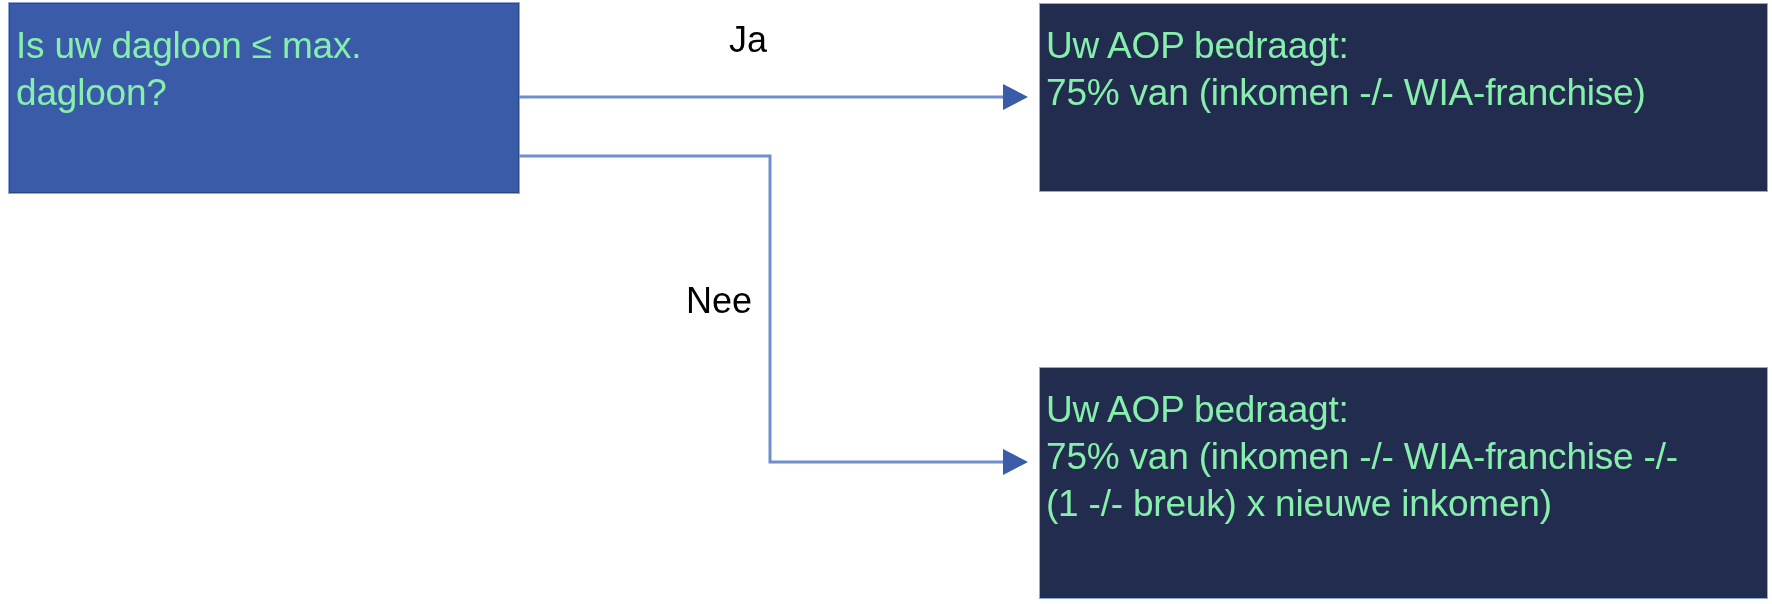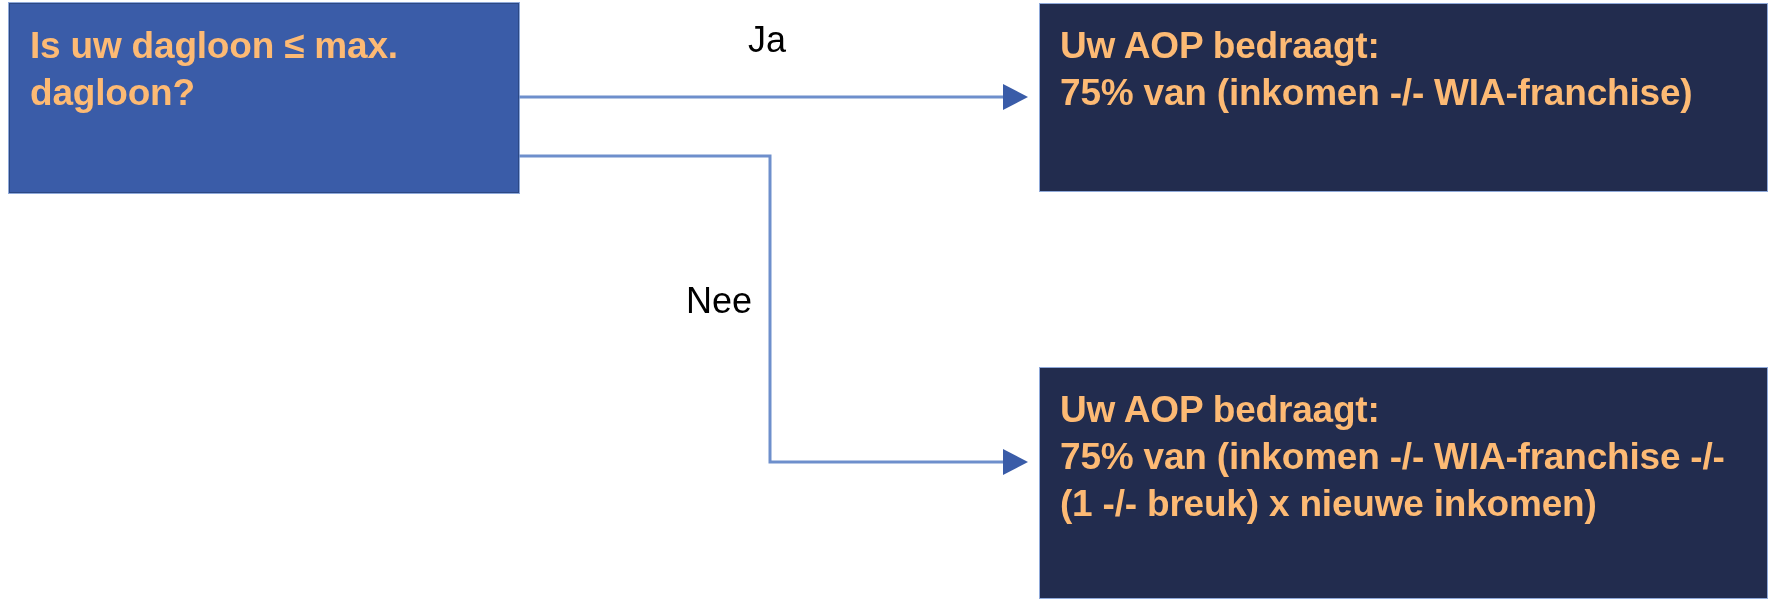--- a/index.html
+++ b/index.html
@@ -15,27 +15,26 @@
     width: 1772px;
     height: 604px;
     background: #ffffff;
     overflow: hidden;
   }
 
   
   .node {
     position: absolute;
     box-sizing: border-box;
-    color: #fdba74;
-    padding: 18px 20px 0 20px;
+    color: #86efac;
+    padding: 18px 20px 0 6px;
     line-height: 47px;
     font-size: 37px;
     white-space: pre-line;
     letter-spacing: -0.2px;
-    font-weight: bold;
   }
   .node.decision {
     left: 9px;
     top: 3px;
     width: 510px;
     height: 190px;
     background: #3A5CA8;
     border: 1px solid #2C4884;
     box-shadow: 0 0 0 1px #8FA9DA;
   }
@@ -75,21 +74,21 @@
   }
 
   
   .edge-label {
     position: absolute;
     color: #000000;
     font-size: 36px;
     line-height: 36px;
     white-space: nowrap;
   }
-  .edge-label.ja  { left: 729px; top: 22px; margin-left: 19px; }
+  .edge-label.ja  { left: 729px; top: 22px; }
   .edge-label.nee { left: 686px; top: 283px; text-align: right; }
 </style>
 </head>
 <body>
 
 <div id="canvas">
 
   <div class="node decision">Is uw dagloon ≤ max. dagloon?</div>
 
   <div class="node result-top">Uw AOP bedraagt:

